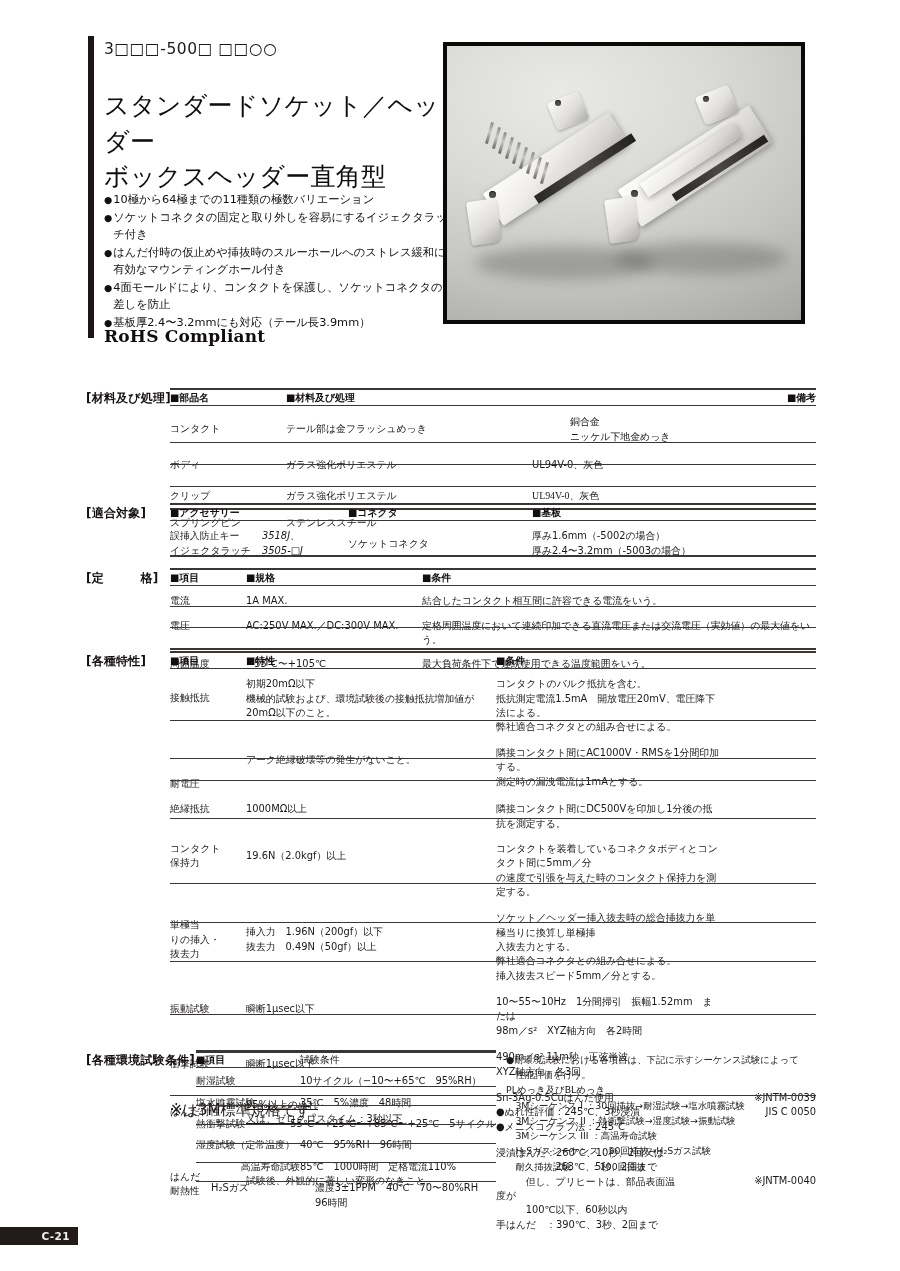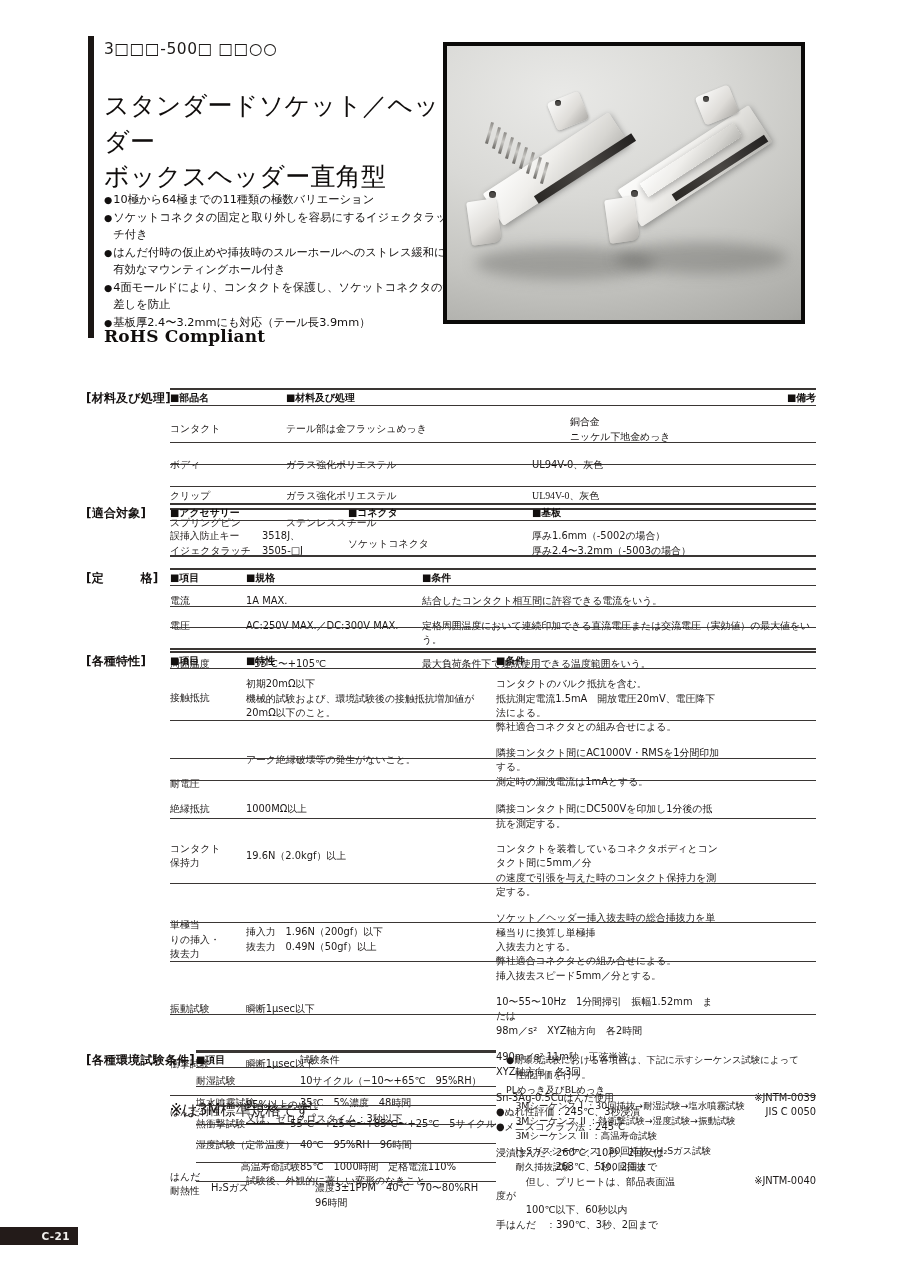--- a/index.html
+++ b/index.html
@@ -174,21 +174,21 @@
     <div class="row" style="padding:3px 0 3px 0;">
       <div class="c hd" style="width:178px;">■アクセサリー</div>
       <div class="c hd" style="width:184px;">■コネクタ</div>
       <div class="c hd" style="flex:1;">■基板</div>
     </div>
     <div class="rule" style="top:17px;height:1.2px;"></div>
 
     <div class="row" style="padding:4px 0 4px 0;margin-top:2px;">
       <div class="c pre" style="width:92px;">誤挿入防止キー
 イジェクタラッチ</div>
-      <div class="c pre" style="width:86px;">3518J、
+      <div class="c pre" style="width:86px;font-style:italic;">3518J、
 3505-□J</div>
       <div class="c" style="width:184px;padding-top:8px;">ソケットコネクタ</div>
       <div class="c pre" style="flex:1;">厚み1.6mm（-5002の場合）
 厚み2.4〜3.2mm（-5003の場合）</div>
     </div>
     <div class="rule" style="top:52px;height:1.6px;"></div>
   </div>
 
   <div class="sec-label" style="left:86px;top:570px;">[定　　　格]</div>
   <div class="tbl" style="left:170px;top:568px;width:646px;">

